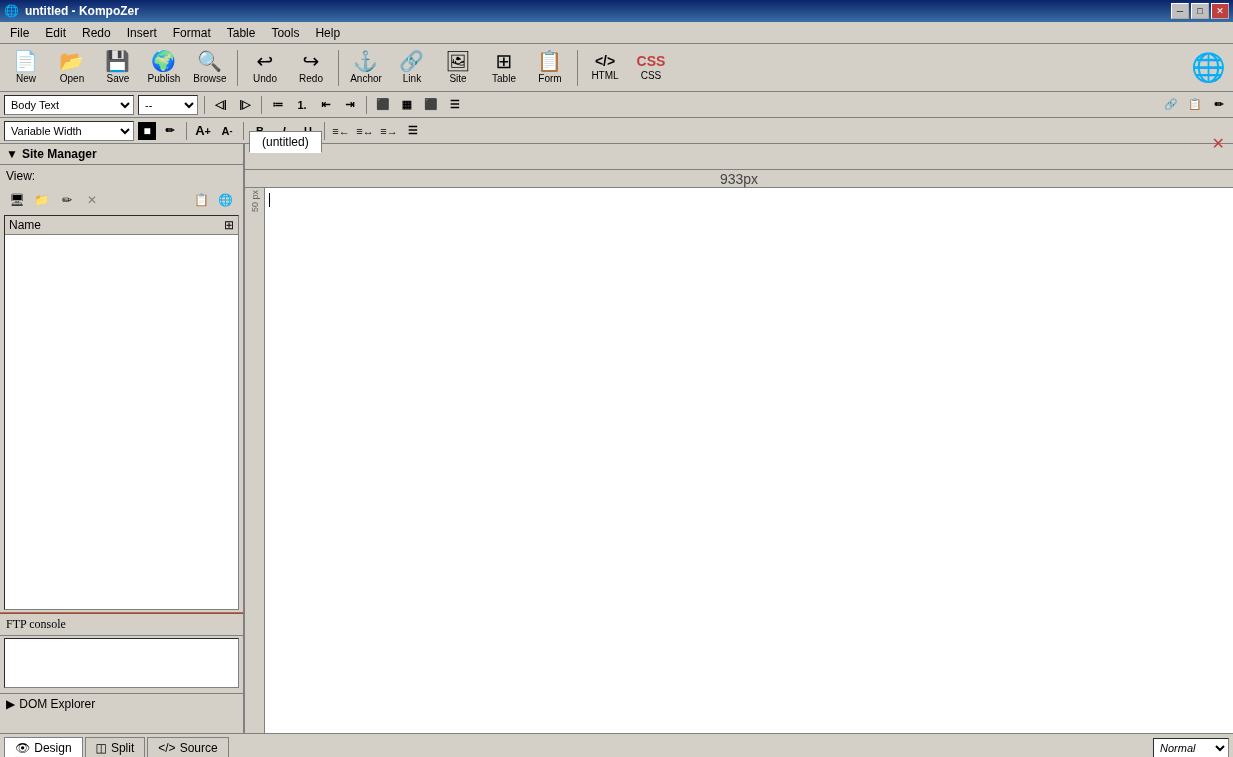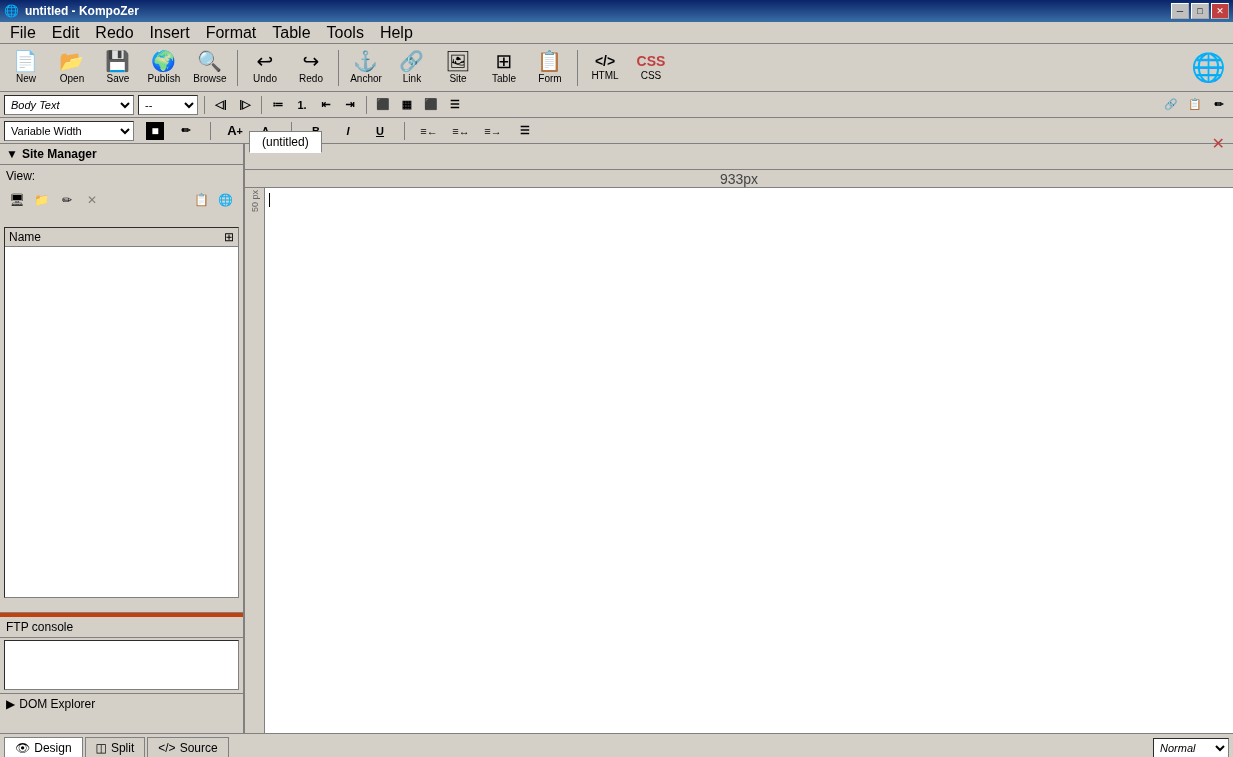--- a/index.html
+++ b/index.html
@@ -31,21 +31,21 @@
       background: #d4d0c8;
       height: 22px;
       display: flex;
       align-items: center;
       border-bottom: 1px solid #808080;
       padding: 0 2px;
     }
     .menu-item {
       padding: 2px 8px;
       cursor: pointer;
-      font-size: 16px;
+      font-size: 12px;
     }
 
     
     #toolbar {
       background: #d4d0c8;
       height: 48px;
       display: flex;
       align-items: center;
       padding: 2px 4px;
       border-bottom: 1px solid #808080;
@@ -88,21 +88,21 @@
     .format-separator { width: 1px; height: 18px; background: #808080; margin: 0 2px; }
 
     
     #style-bar {
       background: #d4d0c8;
       height: 26px;
       display: flex;
       align-items: center;
       padding: 0 4px;
       border-bottom: 1px solid #808080;
-      gap: 12px;
+      gap: 4px;
     }
 
     
     #main-area {
       display: flex;
       height: calc(757px - 22px - 22px - 48px - 26px - 26px - 24px);
     }
 
     
     #sidebar {
@@ -143,21 +143,22 @@
     }
     .sm-btn.disabled { opacity: 0.4; }
     .files-header {
       background: #d4d0c8;
       padding: 2px 4px; font-size: 12px;
       border-bottom: 1px solid #808080;
       display: flex; justify-content: space-between; align-items: center;
     }
     #ftp-console {
       height: 80px;
-      border-top: 4px solid #c2410c;
+      border-top: 1px solid #c2410c;
+      font-family: Liberation Serif, serif;
     }
     .ftp-header {
       background: #d4d0c8;
       padding: 3px 6px; font-size: 12px;
       border-bottom: 1px solid #808080;
     }
     #dom-explorer {
       height: 40px;
       border-top: 1px solid #808080;
     }
@@ -343,21 +344,21 @@
     <span>CSS</span>
   </button>
   <div class="toolbar-right">
     <button class="toolbar-btn" style="width:40px;height:40px;">
       <span style="font-size:28px;">🌐</span>
     </button>
   </div>
 </div>
 
 <div id="format-bar">
-  <select class="format-select" style="width:130px;font-style:italic;">
+  <select class="format-select" style="width:130px;">
     <option>Body Text</option>
     <option>Heading 1</option>
     <option>Heading 2</option>
     <option>Paragraph</option>
   </select>
   <select class="format-select" style="width:60px;">
     <option>--</option>
     <option>8</option>
     <option>10</option>
     <option>12</option>
@@ -419,21 +420,21 @@
       <div class="site-manager-actions">
         <button class="sm-btn">🖥</button>
         <button class="sm-btn">📁</button>
         <button class="sm-btn">✏</button>
         <button class="sm-btn disabled">✕</button>
         <div style="margin-left:auto;display:flex;gap:2px;">
           <button class="sm-btn">📋</button>
           <button class="sm-btn">🌐</button>
         </div>
       </div>
-      <div style="flex:1;background:white;margin:14px 4px;border:1px inset #808080;display:flex;flex-direction:column;">
+      <div style="flex:1;background:white;margin:2px 4px;border:1px inset #808080;display:flex;flex-direction:column;">
         <div class="files-header">
           <span>Name</span>
           <span>⊞</span>
         </div>
         <div style="flex:1;"></div>
       </div>
     </div>
     <div id="ftp-console">
       <div class="ftp-header">FTP console</div>
       <div style="flex:1;background:white;margin:2px 4px;height:50px;border:1px inset #808080;"></div>

